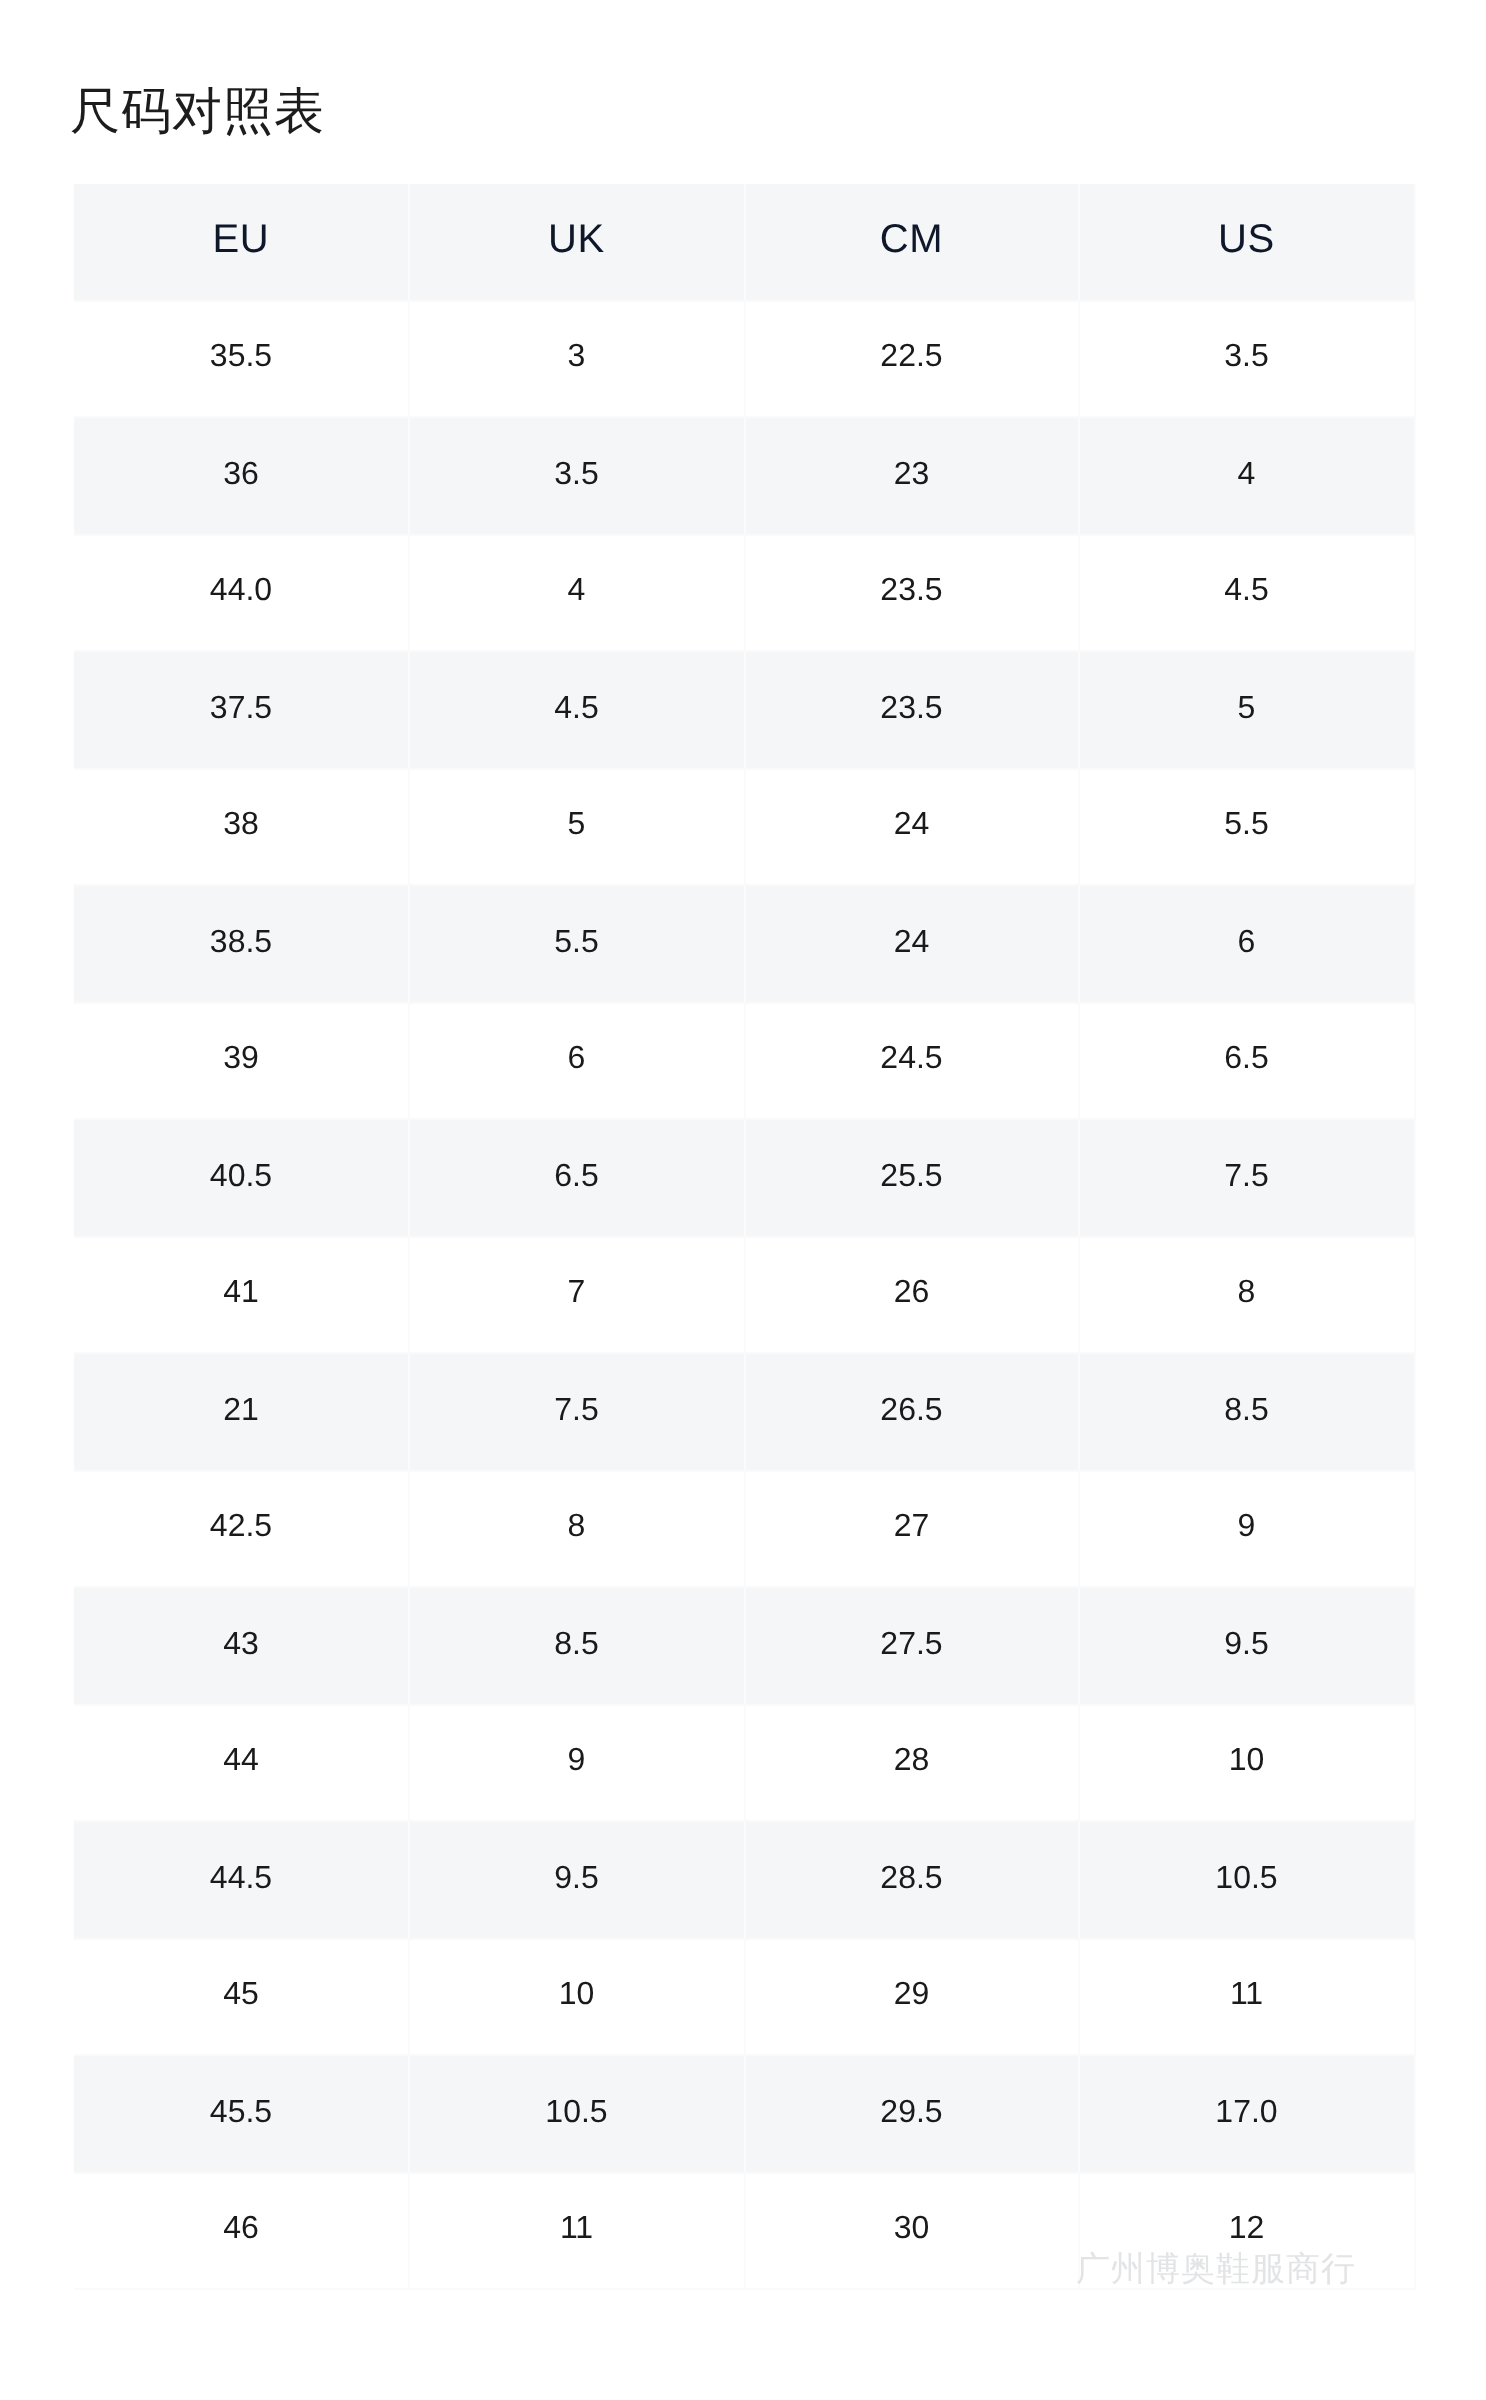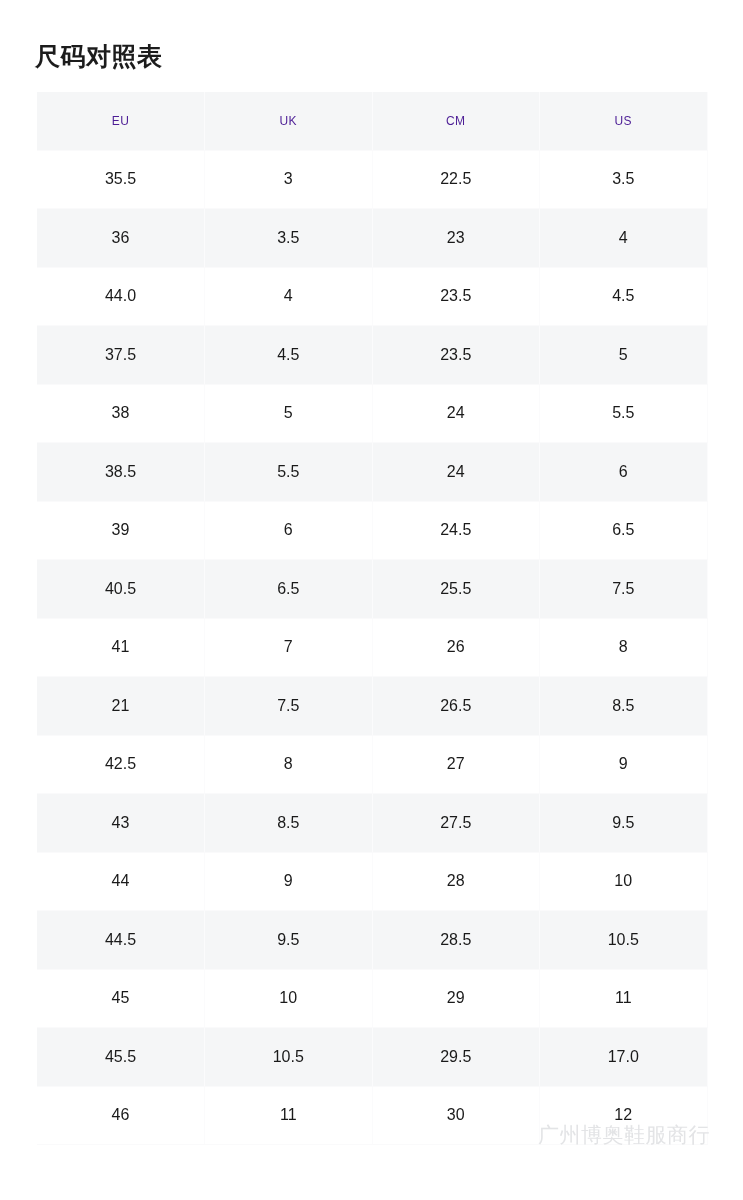--- a/index.html
+++ b/index.html
@@ -25,21 +25,21 @@
     overflow: hidden;
   }
 
   
   .page-title {
     position: absolute;
     left: 35px;
     top: 38px;
     font-size: 25px;
     line-height: 36px;
-    font-weight: bold;
+    font-weight: normal;
     color: #1c1c1c;
     letter-spacing: 0.5px;
     white-space: nowrap;
   }
 
   
   .size-table-wrap {
     position: absolute;
     left: 37px;
     top: 92px;
@@ -72,39 +72,39 @@
   table.size-table th:last-child,
   table.size-table td:last-child {
     border-right: 1px solid #fbfbfc;
   }
 
   
   table.size-table thead tr {
     background: #f5f6f7;
   }
   table.size-table thead th {
-    font-size: 12px;
-    color: #4c1d95;
+    font-size: 20px;
+    color: #0f172a;
     letter-spacing: 0.3px;
   }
 
   
   table.size-table tbody tr:nth-child(odd) {
     background: #ffffff;
   }
   table.size-table tbody tr:nth-child(even) {
     background: #f5f6f7;
   }
 
   
   .watermark-shop {
     position: absolute;
     left: 538px;
     top: 1124px;
-    font-size: 21px;
+    font-size: 17px;
     line-height: 22px;
     color: #e3e4e6;
     white-space: nowrap;
     letter-spacing: 0.5px;
     pointer-events: none;
     user-select: none;
   }
 
   .watermark-url {
     position: absolute;

